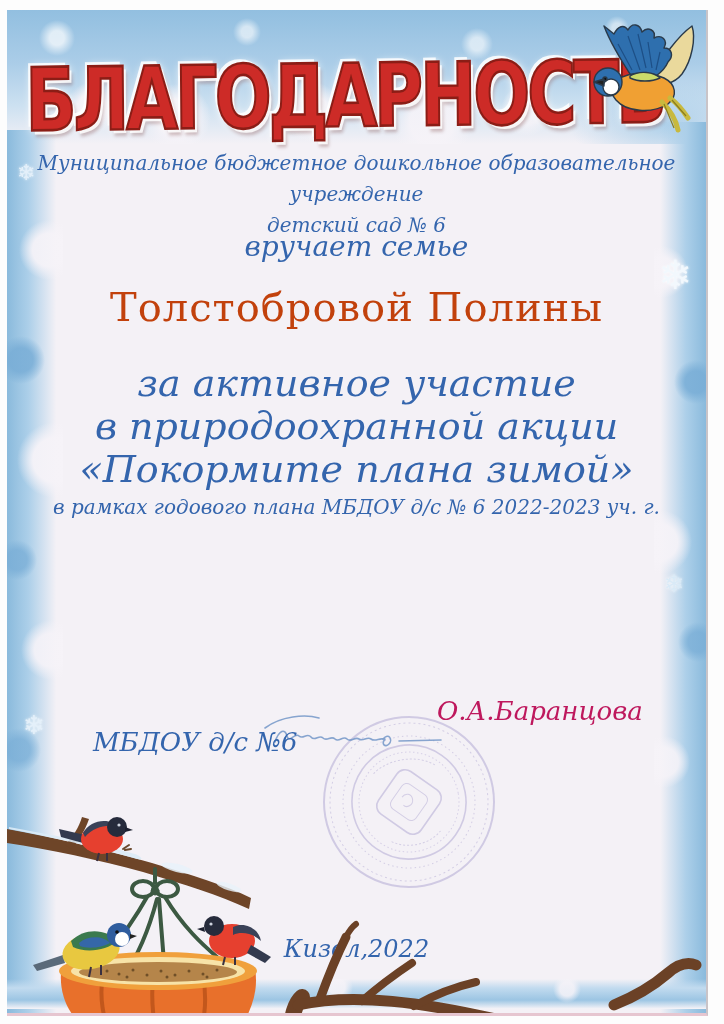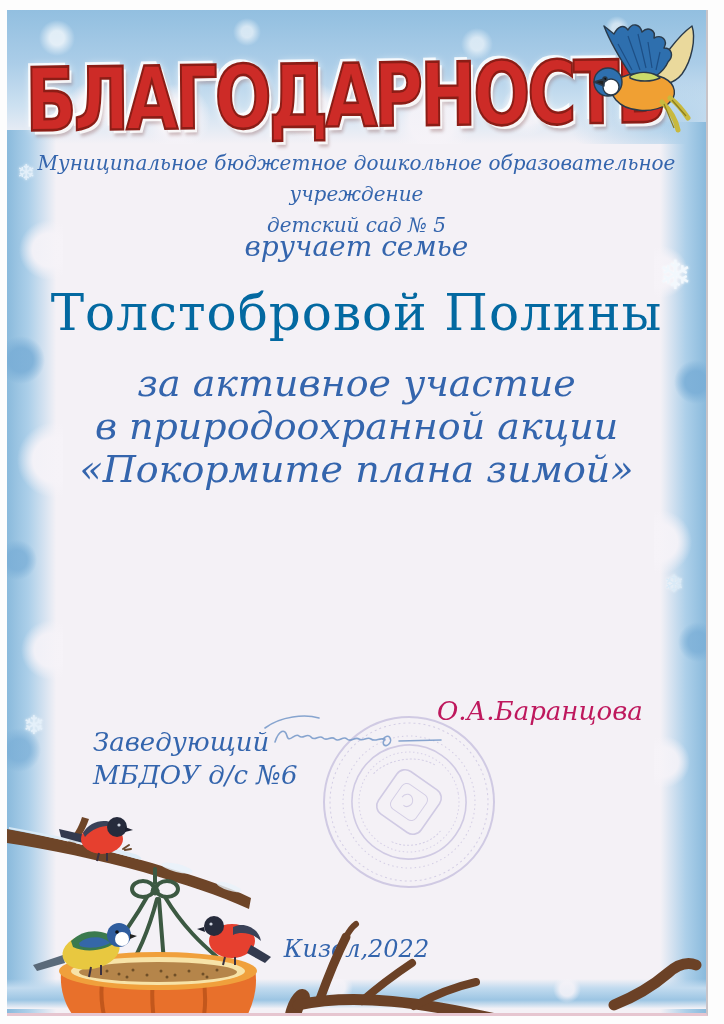--- a/index.html
+++ b/index.html
@@ -75,21 +75,21 @@
     -webkit-text-stroke:2px #8b1d16;
     text-shadow:0 0 4px #ffffff,0 0 8px #ffffff,3px 3px 0 rgba(255,255,255,.85),
                 -3px -3px 0 rgba(255,255,255,.85),4px 5px 3px rgba(96,30,30,.30);
     white-space:nowrap;
   }
   
   .t-blue{color:#3465ad;}
   .center{left:0;right:0;text-align:center;position:absolute;}
   .org{top:138px;font-style:italic;font-size:20px;line-height:31px;}
   .presents{top:220px;font-style:italic;font-size:28px;}
-  .recipient{top:274px;font-size:50px;color:#0369a1;letter-spacing:1px;}
+  .recipient{top:274px;font-size:40px;color:#c2410c;letter-spacing:1px;}
   .reason{top:352px;font-style:italic;font-size:38px;line-height:43px;}
   .plan{top:485px;font-style:italic;font-size:20px;}
   .message{top:522px;font-style:italic;font-size:25px;line-height:38px;color:#2f67b0;}
   .message div{white-space:pre-wrap;}
   .sig-role{position:absolute;left:86px;top:716px;font-style:italic;font-size:26px;line-height:33px;color:#3465ad;}
   .sig-name{position:absolute;left:430px;top:686px;font-style:italic;font-size:26px;color:#be185d;}
   .footer{top:925px;font-style:italic;font-size:24px;}
   
   .art{position:absolute;}
   .stamp{left:308px;top:698px;width:188px;height:188px;opacity:.62;}
@@ -125,33 +125,34 @@
       <circle cx="37" cy="69" r="8" fill="#ffffff"></circle>
       <circle cx="31" cy="61" r="2" fill="#111111"></circle>
       <path d="M20,64 L30,61 L30,68 Z" fill="#222222"></path>
       <path d="M88,84 C96,92 102,102 104,112 M96,80 C104,86 110,94 114,100" stroke="#c8b93e" stroke-width="5" fill="none" stroke-linecap="round"></path>
       <path d="M90,86 L100,110 M98,82 L112,98" stroke="#8a7d20" stroke-width="1.2" fill="none"></path>
     </g>
   </svg>
 
   <div class="center org t-blue">
     <div>Муниципальное бюджетное дошкольное образовательное учреждение</div>
-    <div>детский сад № 5</div>
+    <div>детский сад № 6</div>
   </div>
 
   <div class="center presents t-blue">вручает семье</div>
 
   <div class="center recipient">Толстобровой Полины</div>
 
   <div class="center reason t-blue">
     <div>за активное участие</div>
     <div>в природоохранной акции</div>
     <div>«Покормите плана зимой»</div>
   </div>
 
+  <div class="center plan t-blue">в рамках годового плана МБДОУ д/с № 6 2022-2023 уч. г.</div>
 
 
   <svg class="art stamp" viewBox="0 0 188 188">
     <g stroke="#8b7fc0" fill="none" transform="rotate(-10 94 94)">
       <circle cx="94" cy="94" r="85" stroke-width="2" opacity=".55"></circle>
       <circle cx="94" cy="94" r="79" stroke-width="1" stroke-dasharray="2 3" opacity=".5"></circle>
       <circle cx="94" cy="94" r="66" stroke-width="1" stroke-dasharray="1.5 3" opacity=".5"></circle>
       <circle cx="94" cy="94" r="57" stroke-width="1.6" opacity=".55"></circle>
       <circle cx="94" cy="94" r="50" stroke-width="1" stroke-dasharray="1.5 2.5" opacity=".45"></circle>
       <rect x="68" y="68" width="52" height="52" rx="10" transform="rotate(45 94 94)" stroke-width="1.6" opacity=".55"></rect>
@@ -165,21 +166,20 @@
   <svg class="art signature-svg" viewBox="0 0 200 60">
     <g stroke="rgba(115,150,200,0.85)" stroke-width="1.6" fill="none" stroke-linecap="round">
       <path d="M6,20 C22,8 46,6 60,10"></path>
       <path d="M16,34 C20,22 26,20 28,28 C30,36 36,24 40,28 C44,32 48,24 52,29 C56,34 60,26 64,30 C68,34 72,27 76,31 C80,35 84,27 88,31 C92,35 96,28 100,31 C104,34 108,28 112,31 C116,34 120,30 124,31"></path>
       <path d="M124,31 C130,24 134,32 130,36 C126,40 122,36 126,31"></path>
       <path d="M140,33 L182,32"></path>
     </g>
   </svg>
 
   <div class="sig-role">
-    <div>Заведующий</div>
     <div>МБДОУ д/с №6</div>
   </div>
   <div class="sig-name">О.А.Баранцова</div>
 
   <svg class="art feeder" viewBox="0 0 272 229">
 
     <path d="M0,24 C45,32 95,44 145,58 C185,70 218,80 244,93 L242,104 C212,90 176,79 136,67 C92,55 42,44 0,38 Z" fill="#6e4528"></path>
     <path d="M58,40 C66,32 72,22 75,12 L82,14 C78,26 70,38 64,44 Z" fill="#6e4528"></path>
     <path d="M2,24 C40,31 85,41 130,54 C138,56 134,51 128,49 C90,38 40,29 2,22 Z" fill="#dcebf6" opacity=".9"></path>
     <ellipse cx="170" cy="63" rx="16" ry="4" fill="#e8f2fa" opacity=".85" transform="rotate(14 170 63)"></ellipse>

